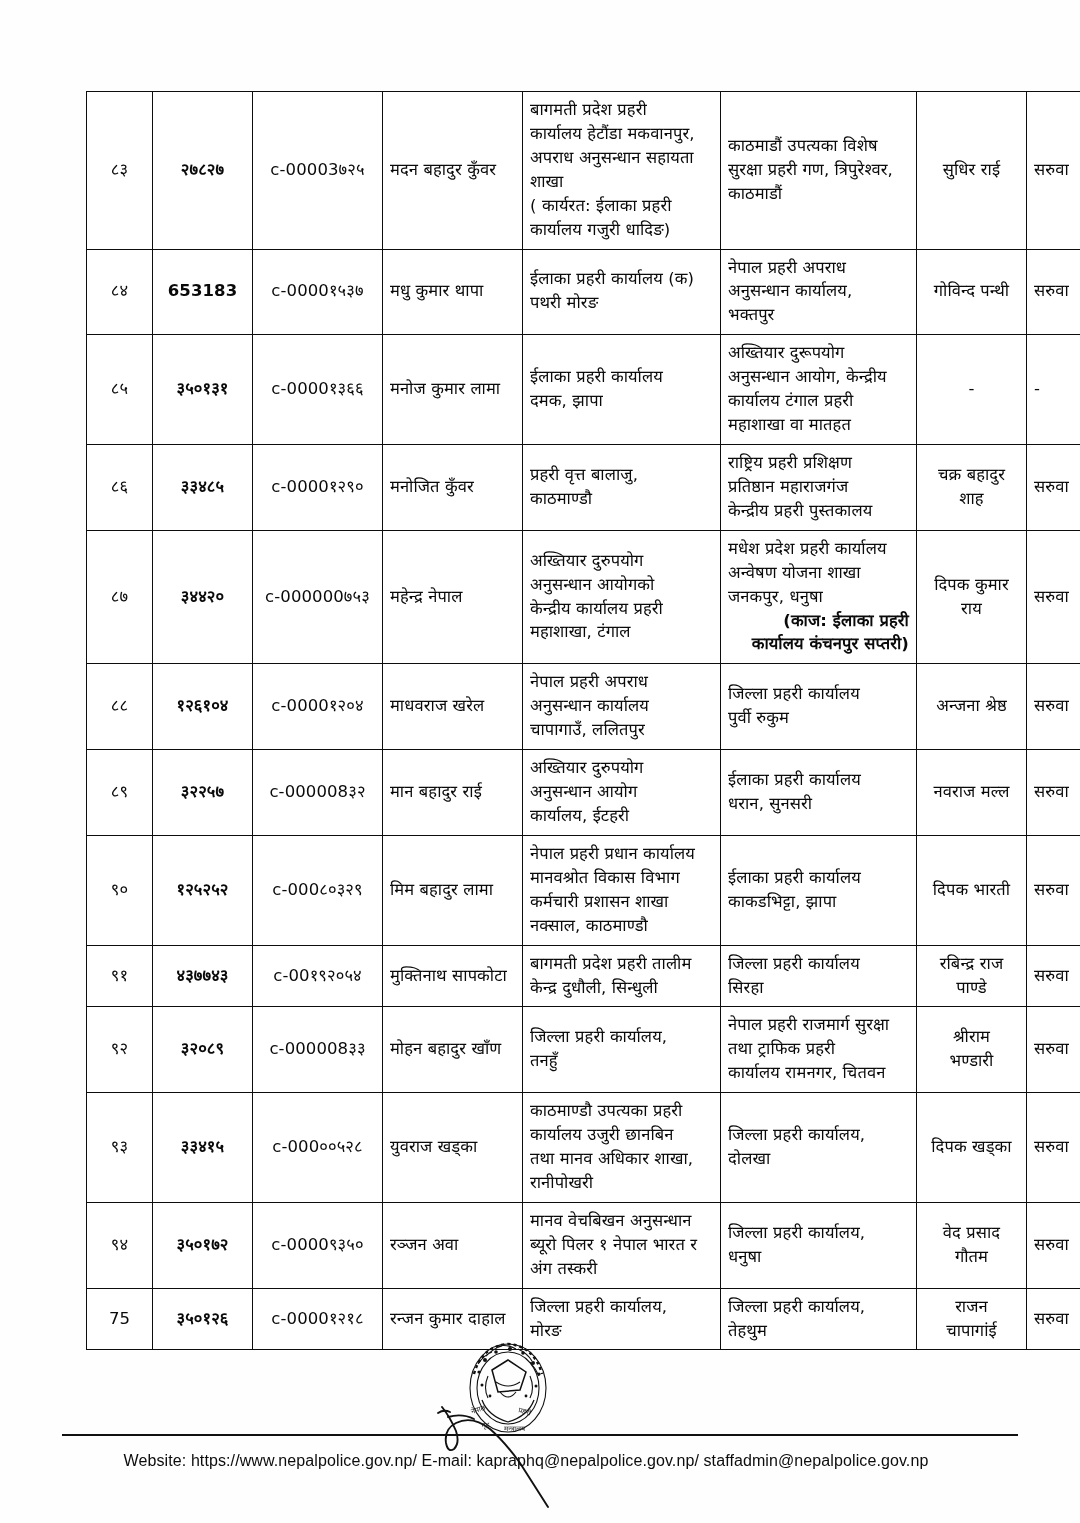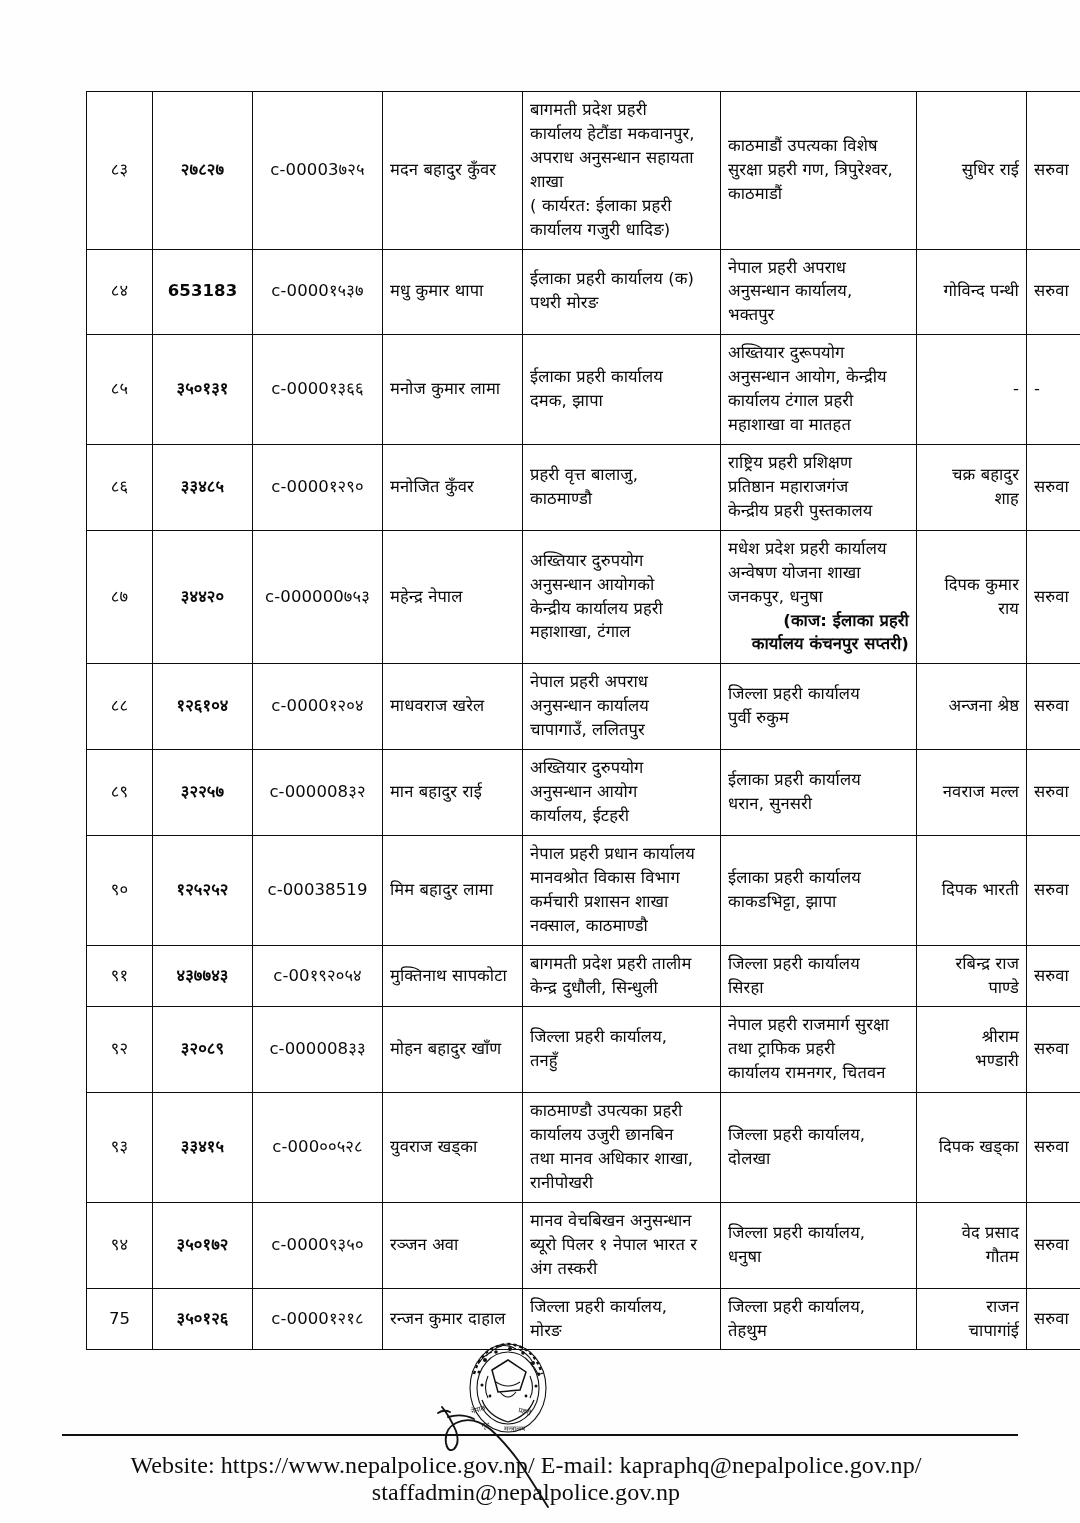--- a/index.html
+++ b/index.html
@@ -59,21 +59,21 @@
 
   td.sn, td.pid, td.emp {
     text-align: center;
     white-space: nowrap;
   }
   td.sn   { font-size: 17px; }
   td.pid  { font-size: 16.5px; letter-spacing: 0.4px; font-weight: bold; }
   td.emp  { font-size: 14.5px; letter-spacing: 0.3px; }
   td.name { text-align: left; font-size: 17px; }
   td.from, td.to { text-align: left; }
-  td.rep  { text-align: right; }
+  td.rep  { text-align: center; }
   td.type { text-align: left; font-size: 16.5px; }
 
   .nowrapline { display: block; }
   .bold-note { font-weight: bold; text-align: right; }
 
   
   .seal {
     position: absolute;
     left: 452px;
     top: 1330px;
@@ -98,22 +98,22 @@
     width: 956px;
     height: 0;
     border-top: 2px solid #111;
   }
   .footer-text {
     position: absolute;
     left: 0;
     top: 1452px;
     width: 1052px;
     text-align: center;
-    font-family: Liberation Serif, serif;
-    font-size: 24px;
+    font-family: Liberation Sans, sans-serif;
+    font-size: 16px;
     color: #0c0c0c;
     letter-spacing: 0.1px;
   }
 </style>
 </head>
 <body>
 
 <div class="page">
 
   <div class="table-wrap">
@@ -269,21 +269,21 @@
               <span class="nowrapline">धरान, सुनसरी</span>
             </td>
             <td class="rep">
               <span class="nowrapline">नवराज मल्ल</span>
             </td>
             <td class="type">सरुवा</td>
           </tr>
           <tr>
             <td class="sn">९०</td>
             <td class="pid">१२५२५२</td>
-            <td class="emp">c-00038519</td>
+            <td class="emp">c-000८०३२९</td>
             <td class="name">मिम बहादुर लामा</td>
             <td class="from">
               <span class="nowrapline">नेपाल प्रहरी प्रधान कार्यालय</span>
               <span class="nowrapline">मानवश्रोत विकास विभाग</span>
               <span class="nowrapline">कर्मचारी प्रशासन शाखा</span>
               <span class="nowrapline">नक्साल, काठमाण्डौ</span>
             </td>
             <td class="to">
               <span class="nowrapline">ईलाका प्रहरी कार्यालय</span>
               <span class="nowrapline">काकडभिट्टा, झापा</span>

